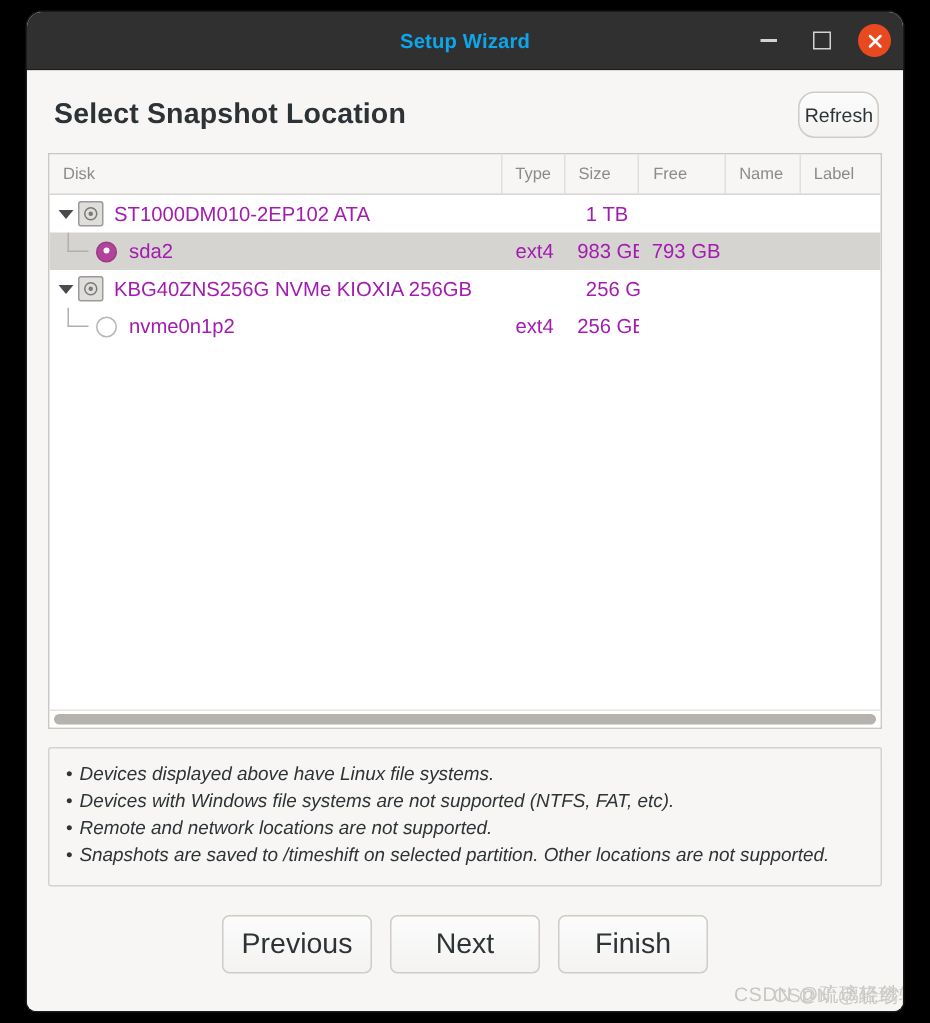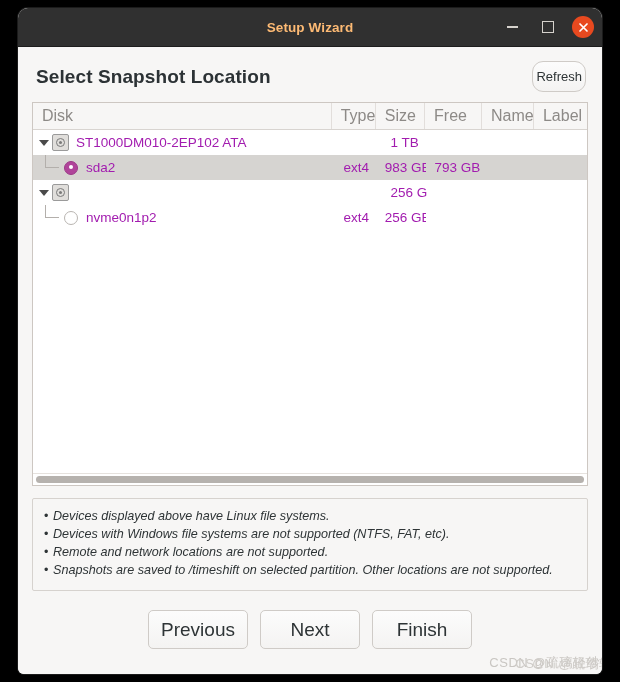--- a/index.html
+++ b/index.html
@@ -34,21 +34,21 @@
     flex: 0 0 38px;
     background: #303030;
     border-radius: 9px 9px 0 0;
     position: relative;
     display: flex;
     align-items: center;
     justify-content: center;
     border-bottom: 1px solid #1d1d1d;
   }
   .title-text {
-    color: #fdba74;
+    color: #0ea5e9;
     font-size: 13.5px;
     font-weight: bold;
     letter-spacing: .1px;
   }
   .winbtns {
     position: absolute;
     right: 8px;
     top: 0;
     height: 38px;
     display: flex;
@@ -128,21 +128,21 @@
   }
   .thead {
     display: flex;
     height: 26px;
     align-items: stretch;
     background: #f7f6f5;
     border-bottom: 1px solid #d8d4d0;
     flex: 0 0 26px;
   }
   .th {
-    font-size: 16px;
+    font-size: 11px;
     color: #8d8a87;
     display: flex;
     align-items: center;
     padding-left: 9px;
     box-sizing: border-box;
     border-right: 1px solid #e2dedb;
   }
   .th:last-child { border-right: none; }
   .c-disk  { width: 318px; }
   .c-type  { width: 44px; }
@@ -402,20 +402,21 @@
           <div class="cell name"></div>
           <div class="cell lab"></div>
         </div>
 
         <div class="trow">
           <div class="cell disk">
             <span class="expander">
                 <span class="tri"></span>
               </span>
             <span class="diskicon"></span>
+            <span class="rowlabel">KBG40ZNS256G NVMe KIOXIA 256GB</span>
           </div>
           <div class="cell type"></div>
           <div class="cell size parent">256 GB</div>
           <div class="cell free"></div>
           <div class="cell name"></div>
           <div class="cell lab"></div>
         </div>
 
         <div class="trow">
           <div class="cell disk">

